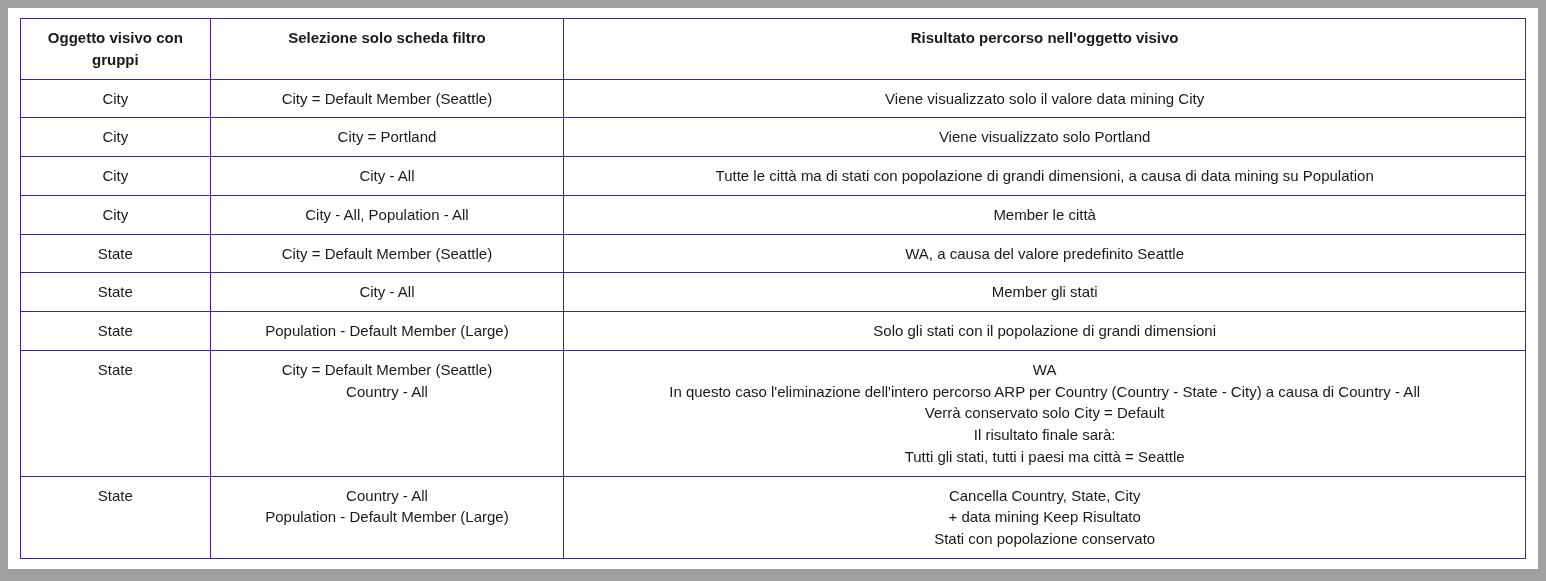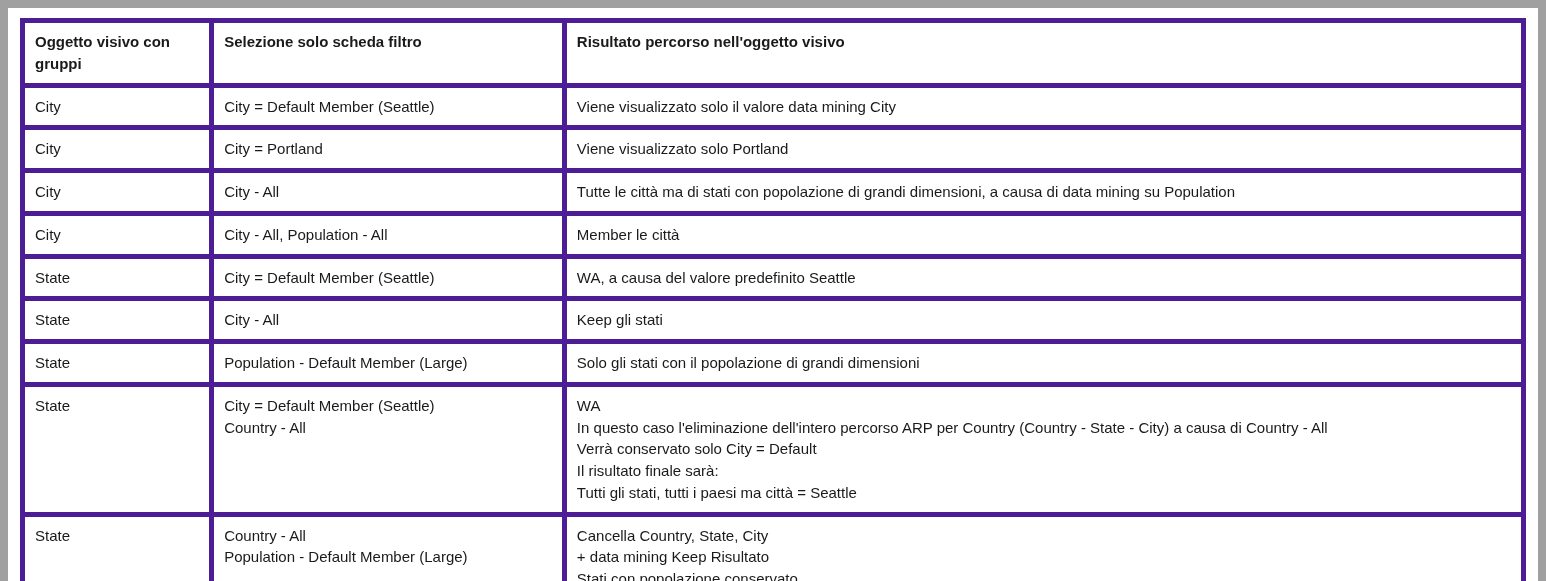--- a/index.html
+++ b/index.html
@@ -15,24 +15,24 @@
       margin: 8px;
       padding: 10px 12px;
       box-sizing: border-box;
     }
     table {
       width: 100%;
       border-collapse: collapse;
       table-layout: fixed;
     }
     th, td {
-      text-align: left;
+      text-align: center;
       vertical-align: top;
       padding: 8px 10px;
-      border: 5px solid #4c1d95;
+      border: 1px solid #4c1d95;
       line-height: 1.45;
     }
     th {
       font-weight: 600;
       background: #fff;
     }
     col.c1 { width: 12.6%; }
     col.c2 { width: 23.5%; }
     col.c3 { width: 63.9%; }
     .multiline span { display: block; }
@@ -76,21 +76,21 @@
           <td>Member le città</td>
         </tr>
         <tr>
           <td>State</td>
           <td>City = Default Member (Seattle)</td>
           <td>WA, a causa del valore predefinito Seattle</td>
         </tr>
         <tr>
           <td>State</td>
           <td>City - All</td>
-          <td>Keep gli stati</td>
+          <td>Member gli stati</td>
         </tr>
         <tr>
           <td>State</td>
           <td>Population - Default Member (Large)</td>
           <td>Solo gli stati con il popolazione di grandi dimensioni</td>
         </tr>
         <tr>
           <td>State</td>
           <td class="multiline">
             <span>City = Default Member (Seattle)</span>

